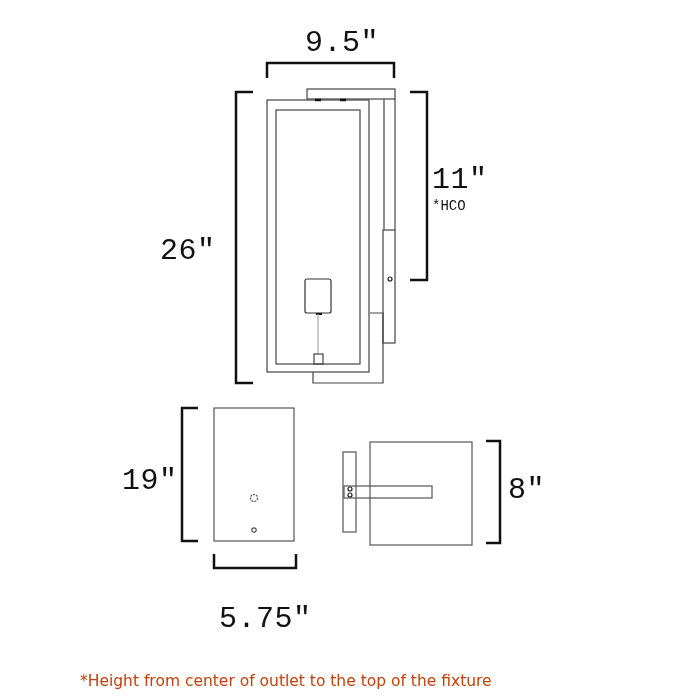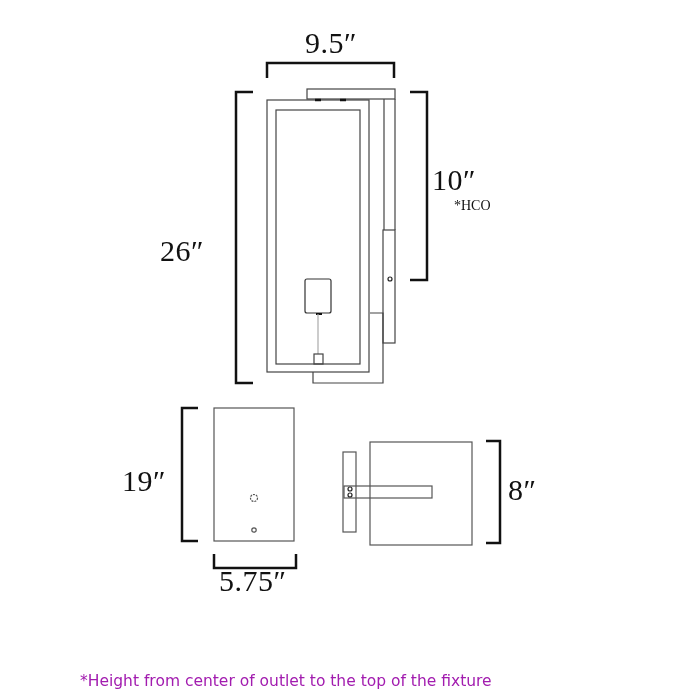--- a/index.html
+++ b/index.html
@@ -1,21 +1,21 @@
 <!DOCTYPE html>
 <html><head>
 <meta charset="utf-8">
 <style>
   html, body { margin:0; padding:0; background:#ffffff; }
   body { width:700px; height:700px; position:relative; overflow:hidden; font-family:"Liberation Sans", sans-serif; }
   svg { position:absolute; left:0; top:0; }
-  .dim { position:absolute; color:#111; font-family:Liberation Serif, serif; font-weight:300; line-height:1; }
+  .dim { position:absolute; color:#111; font-family:Liberation Mono, monospace; font-weight:300; line-height:1; }
   .big { font-size:30px; letter-spacing:0.5px; }
   .small { font-size:14px; }
-  .foot { position:absolute; left:80px; top:672px; font-size:15.5px; color:#a21caf; font-family:"DejaVu Sans", sans-serif; white-space:nowrap; }
+  .foot { position:absolute; left:80px; top:672px; font-size:15.5px; color:#c2410c; font-family:"DejaVu Sans", sans-serif; white-space:nowrap; }
 </style>
 </head>
 <body>
 
 <svg width="700" height="700" viewBox="0 0 700 700">
 
   <g fill="none" stroke="#444" stroke-width="1.2">
 
     <rect x="307" y="89" width="88" height="10"></rect>
 
@@ -59,19 +59,19 @@
     <rect x="370" y="442" width="102" height="103"></rect>
     <rect x="343" y="452" width="13" height="80"></rect>
     <rect x="344" y="486" width="88" height="12"></rect>
     <circle cx="350" cy="489" r="2" stroke="#222"></circle>
     <circle cx="350" cy="495" r="2" stroke="#222"></circle>
   </g>
 </svg>
 
 <div class="dim big" style="left:305px; top:28px;">9.5″</div>
 <div class="dim big" style="left:160px; top:236px;">26″</div>
-<div class="dim big" style="left:432px; top:165px;">10″</div>
-<div class="dim small" style="left:432px; top:199px;margin-left:22px;">*HCO</div>
+<div class="dim big" style="left:432px; top:165px;">11″</div>
+<div class="dim small" style="left:432px; top:199px;">*HCO</div>
 <div class="dim big" style="left:122px; top:466px;">19″</div>
-<div class="dim big" style="left:219px; top:566px;">5.75″</div>
+<div class="dim big" style="left:219px; top:604px;">5.75″</div>
 <div class="dim big" style="left:508px; top:475px;">8″</div>
 
 <div class="foot">*Height from center of outlet to the top of the fixture</div>
 
 </body></html>

